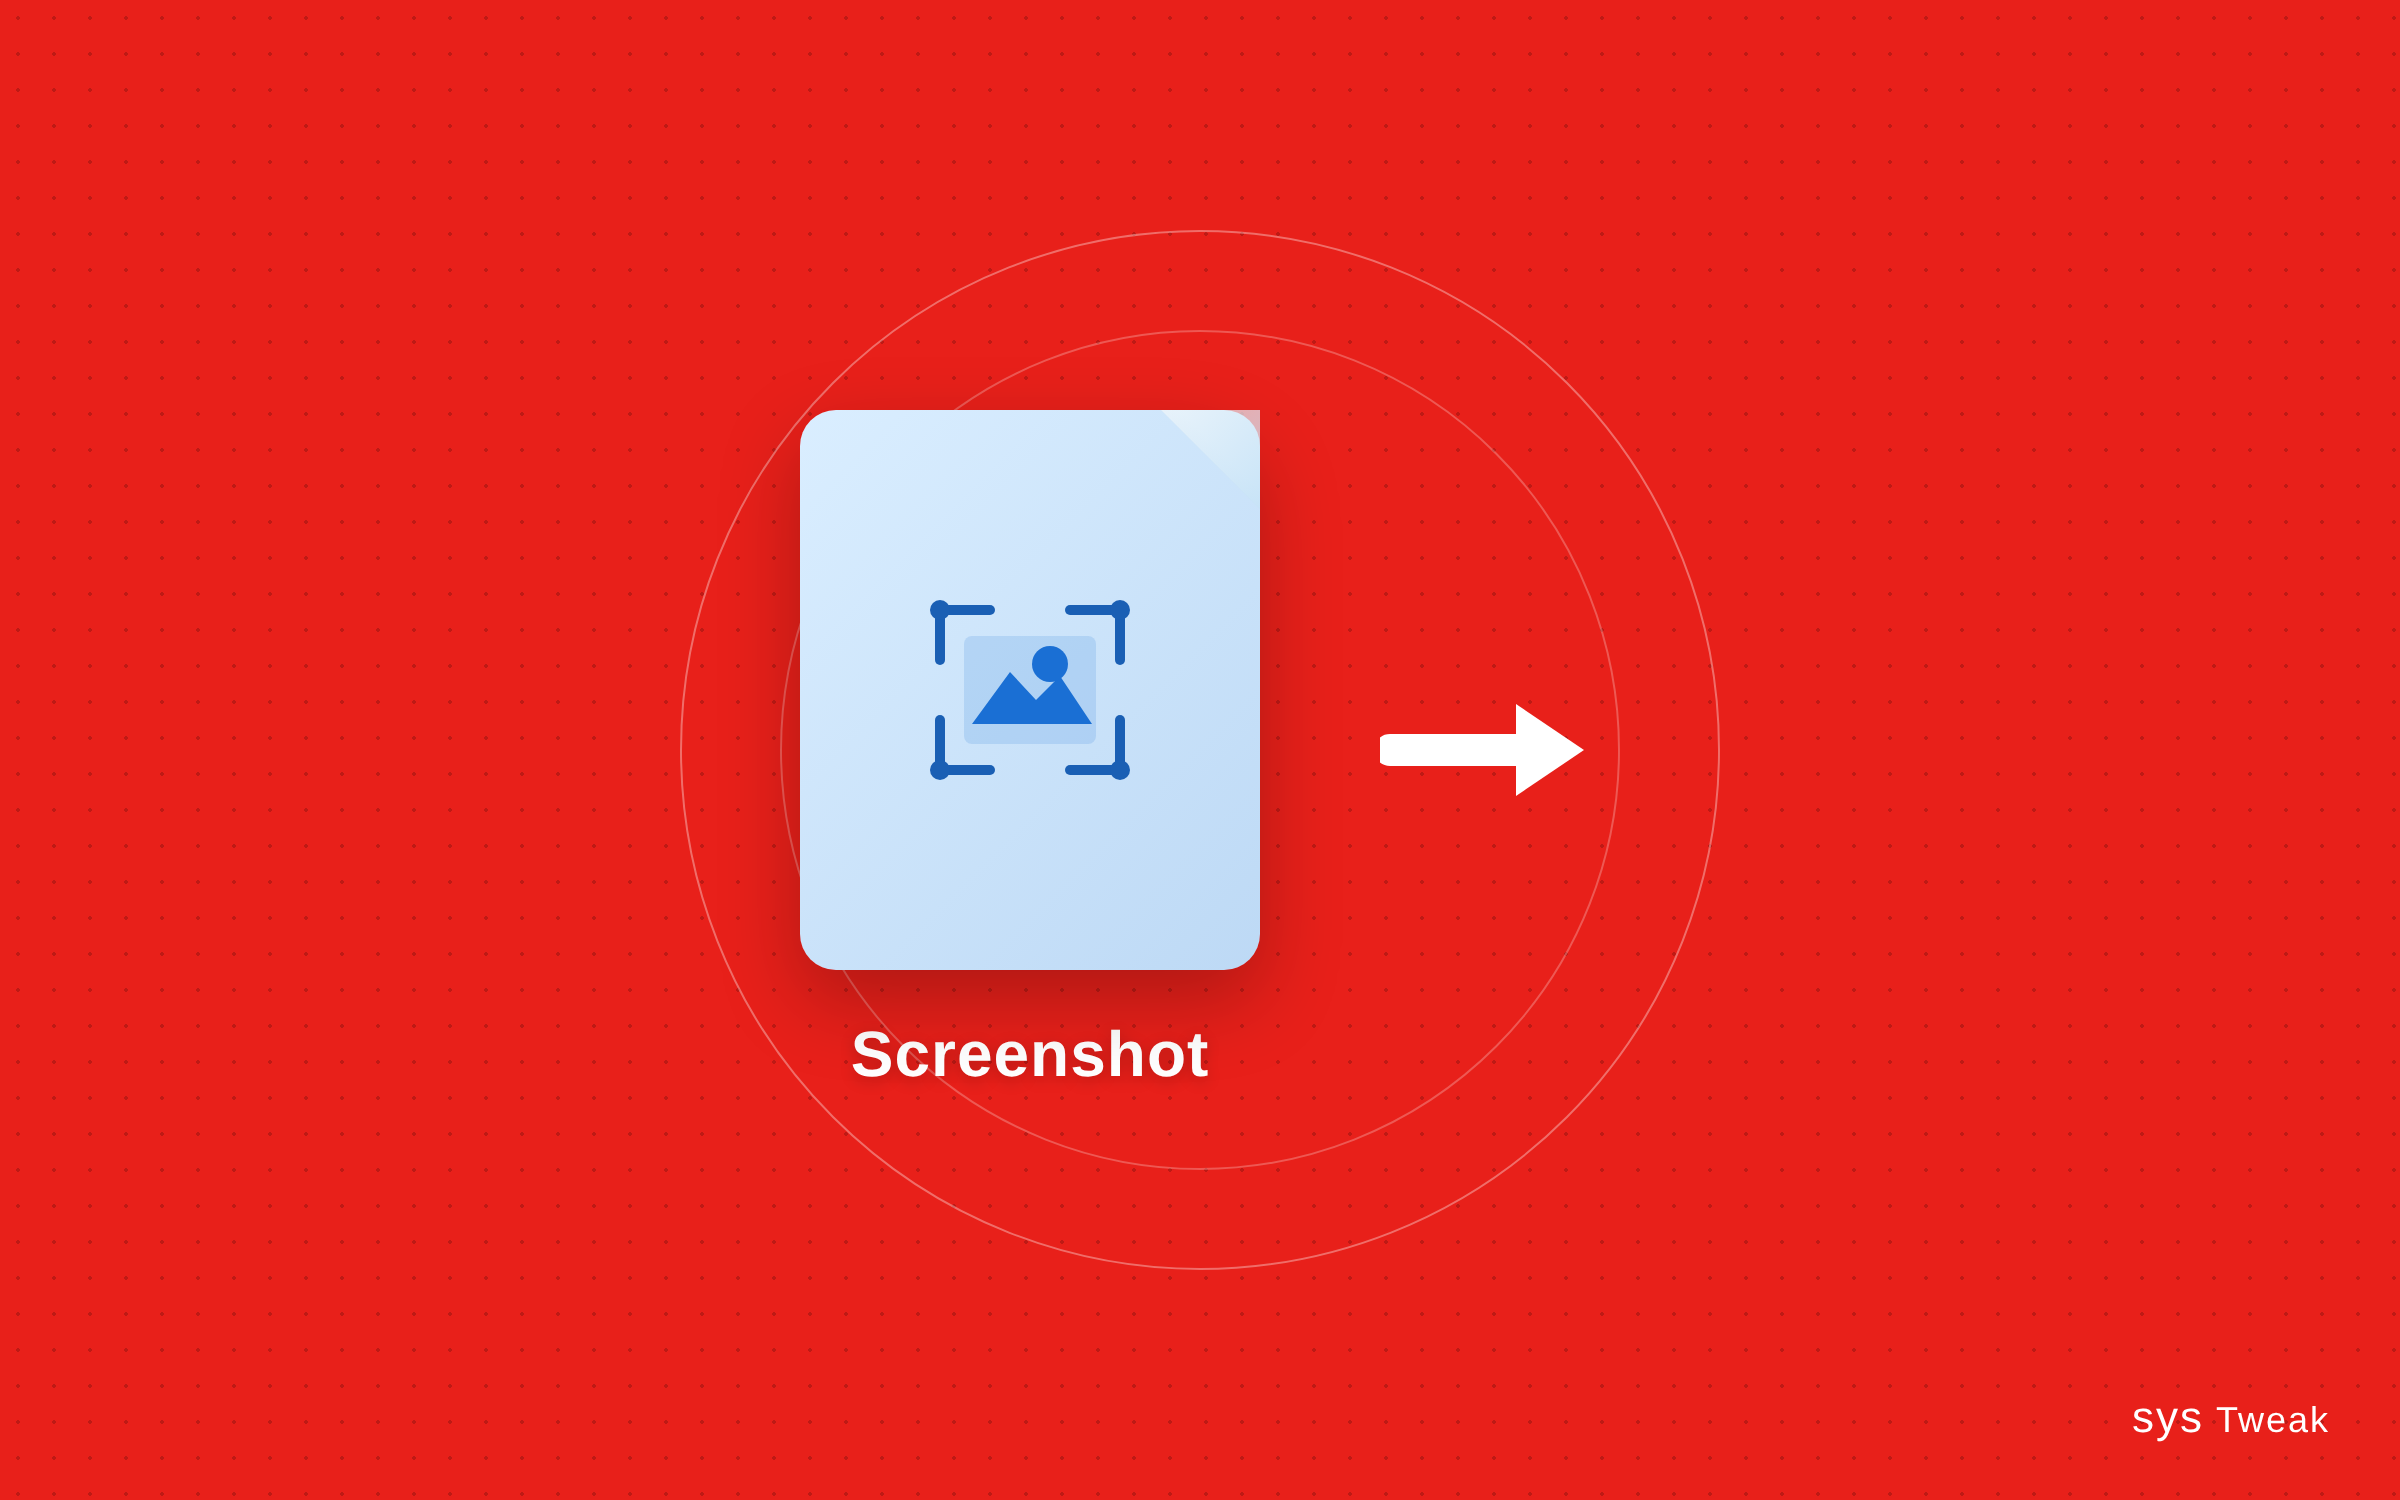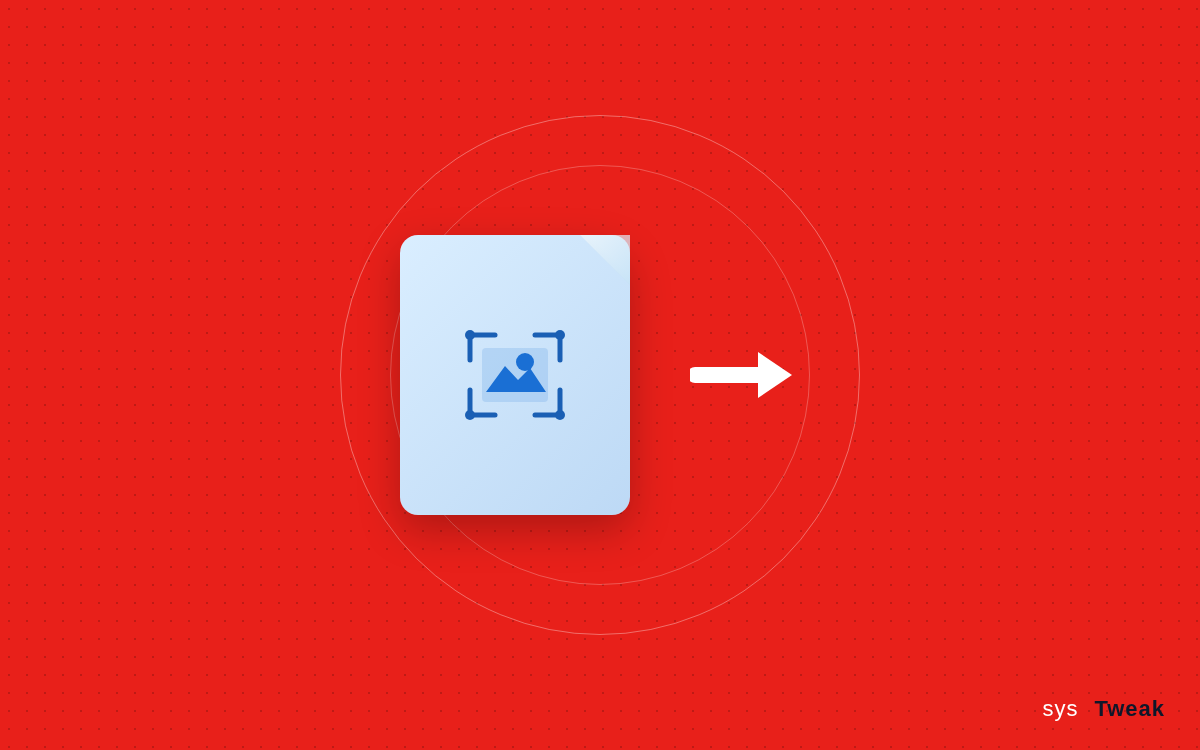--- a/index.html
+++ b/index.html
@@ -144,34 +144,34 @@
     }
 
     
     .brand {
       position: absolute;
       bottom: 28px;
       right: 35px;
       z-index: 10;
       display: flex;
       align-items: baseline;
-      gap: 16px;
+      gap: 6px;
     }
 
     .brand-sys {
       color: #ffffff;
       font-size: 22px;
       font-weight: 400;
       letter-spacing: 1px;
     }
 
     .brand-tweak {
-      color: #0f172a;
-      font-size: 22px;
-      font-weight: 700;
+      color: #ffffff;
+      font-size: 18px;
+      font-weight: 400;
       letter-spacing: 1px;
     }
   </style>
 </head>
 <body>
 
 <div class="dot-pattern"></div>
 
 <div class="content">
 
@@ -199,20 +199,21 @@
           <circle cx="20" cy="95" r="5" fill="#1a5fb4"></circle>
           <circle cx="110" cy="95" r="5" fill="#1a5fb4"></circle>
 
           <rect x="32" y="28" width="66" height="54" rx="4" fill="#1a6fd4" opacity="0.15"></rect>
 
           <path d="M36 72 L55 46 L68 60 L80 48 L96 72 Z" fill="#1a6fd4"></path>
 
           <circle cx="75" cy="42" r="9" fill="#1a6fd4"></circle>
         </svg>
       </div>
+      <span class="card-label">Screenshot</span>
     </div>
 
     <div class="arrow-container">
       <svg width="110" height="70" viewBox="0 0 110 70" fill="none" xmlns="http://www.w3.org/2000/svg">
         <path d="M5 35 L80 35" stroke="white" stroke-width="16" stroke-linecap="round"></path>
         <path d="M68 12 L102 35 L68 58 Z" fill="white"></path>
       </svg>
     </div>
 
 

